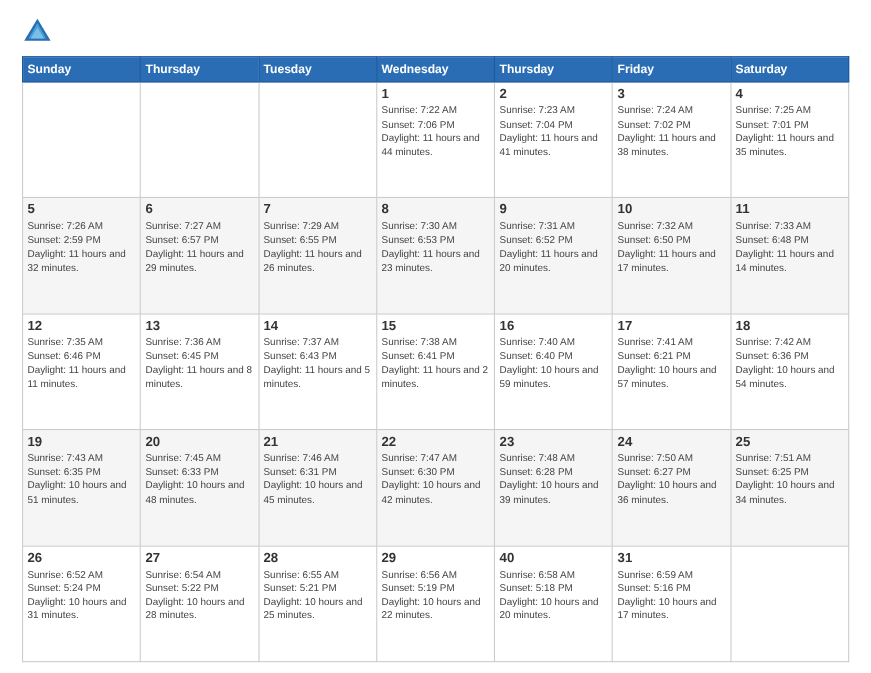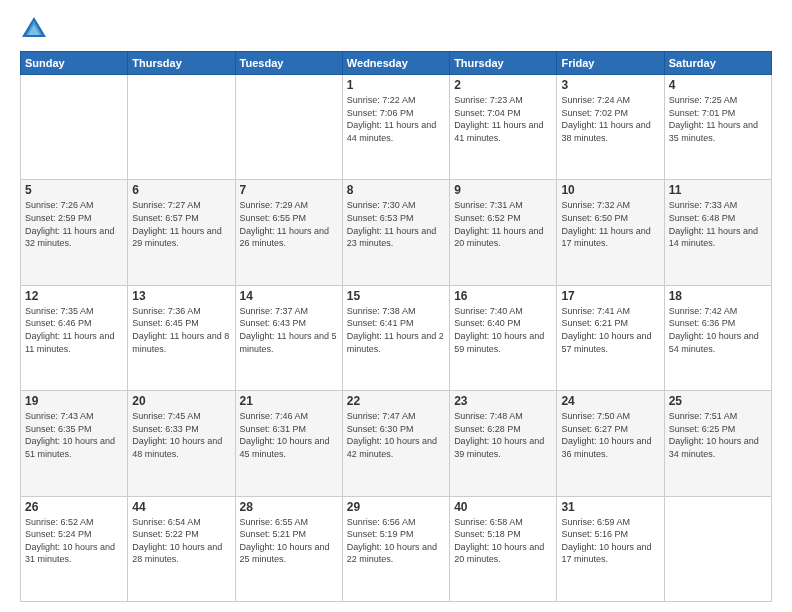--- a/index.html
+++ b/index.html
@@ -328,21 +328,21 @@
         </tr>
         <tr>
           <td>
             <span class="day-num">26</span>
             <div class="day-info">Sunrise: 6:52 AM
 Sunset: 5:24 PM
 Daylight: 10 hours
 and 31 minutes.</div>
           </td>
           <td>
-            <span class="day-num">44</span>
+            <span class="day-num">27</span>
             <div class="day-info">Sunrise: 6:54 AM
 Sunset: 5:22 PM
 Daylight: 10 hours
 and 28 minutes.</div>
           </td>
           <td>
             <span class="day-num">28</span>
             <div class="day-info">Sunrise: 6:55 AM
 Sunset: 5:21 PM
 Daylight: 10 hours

